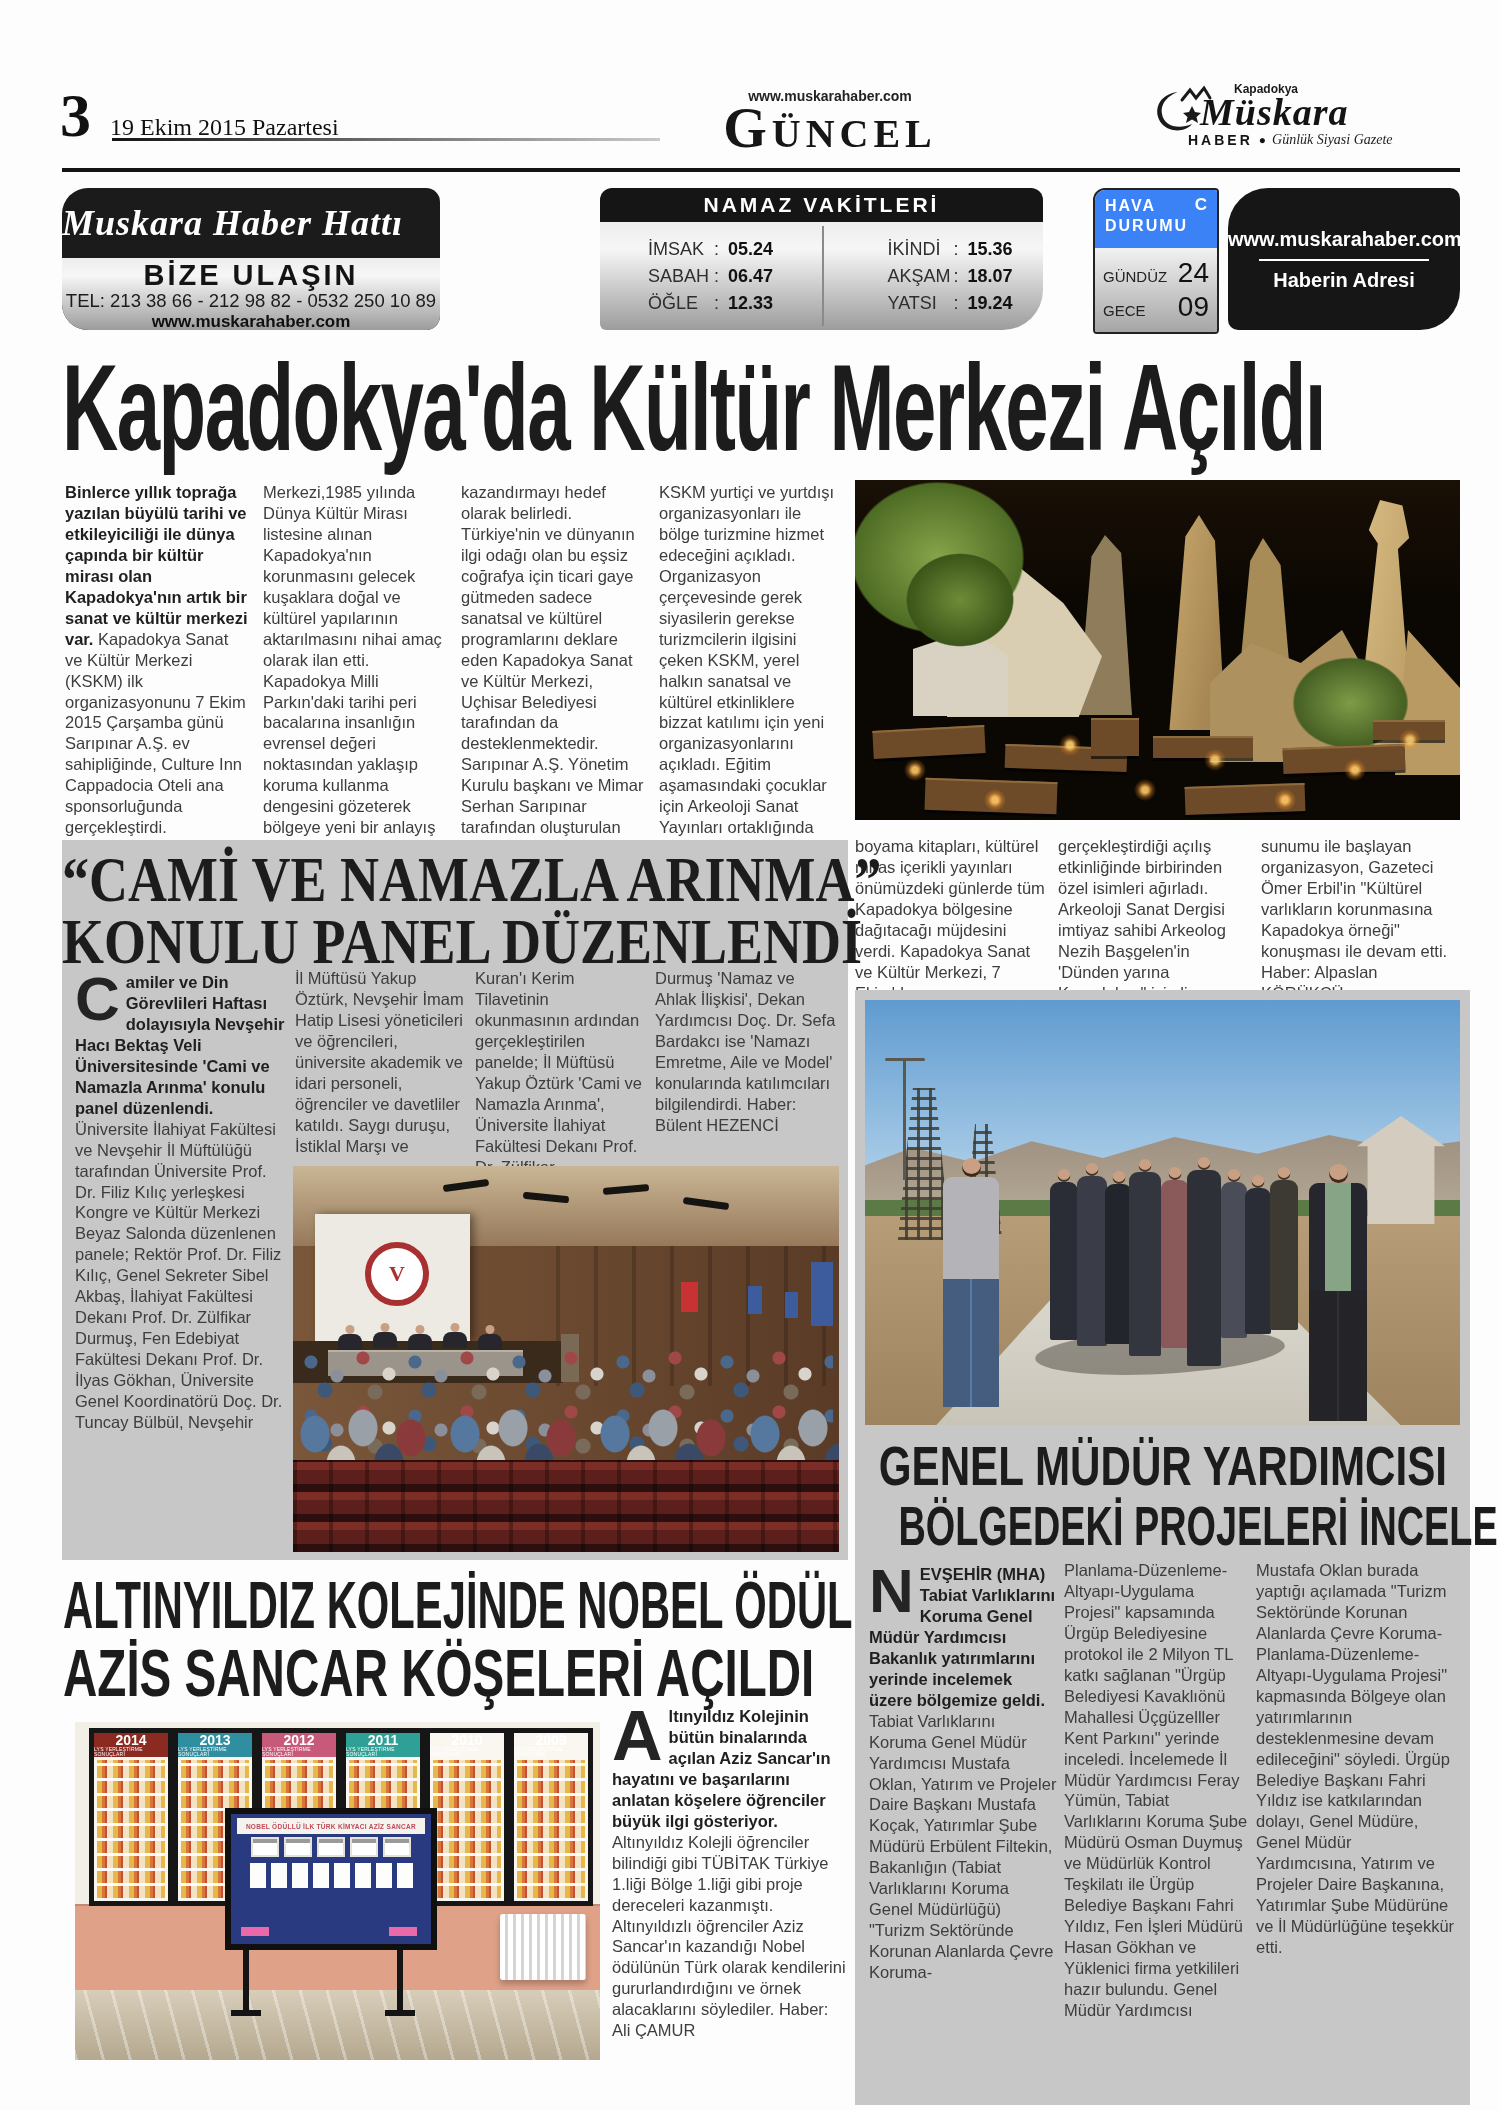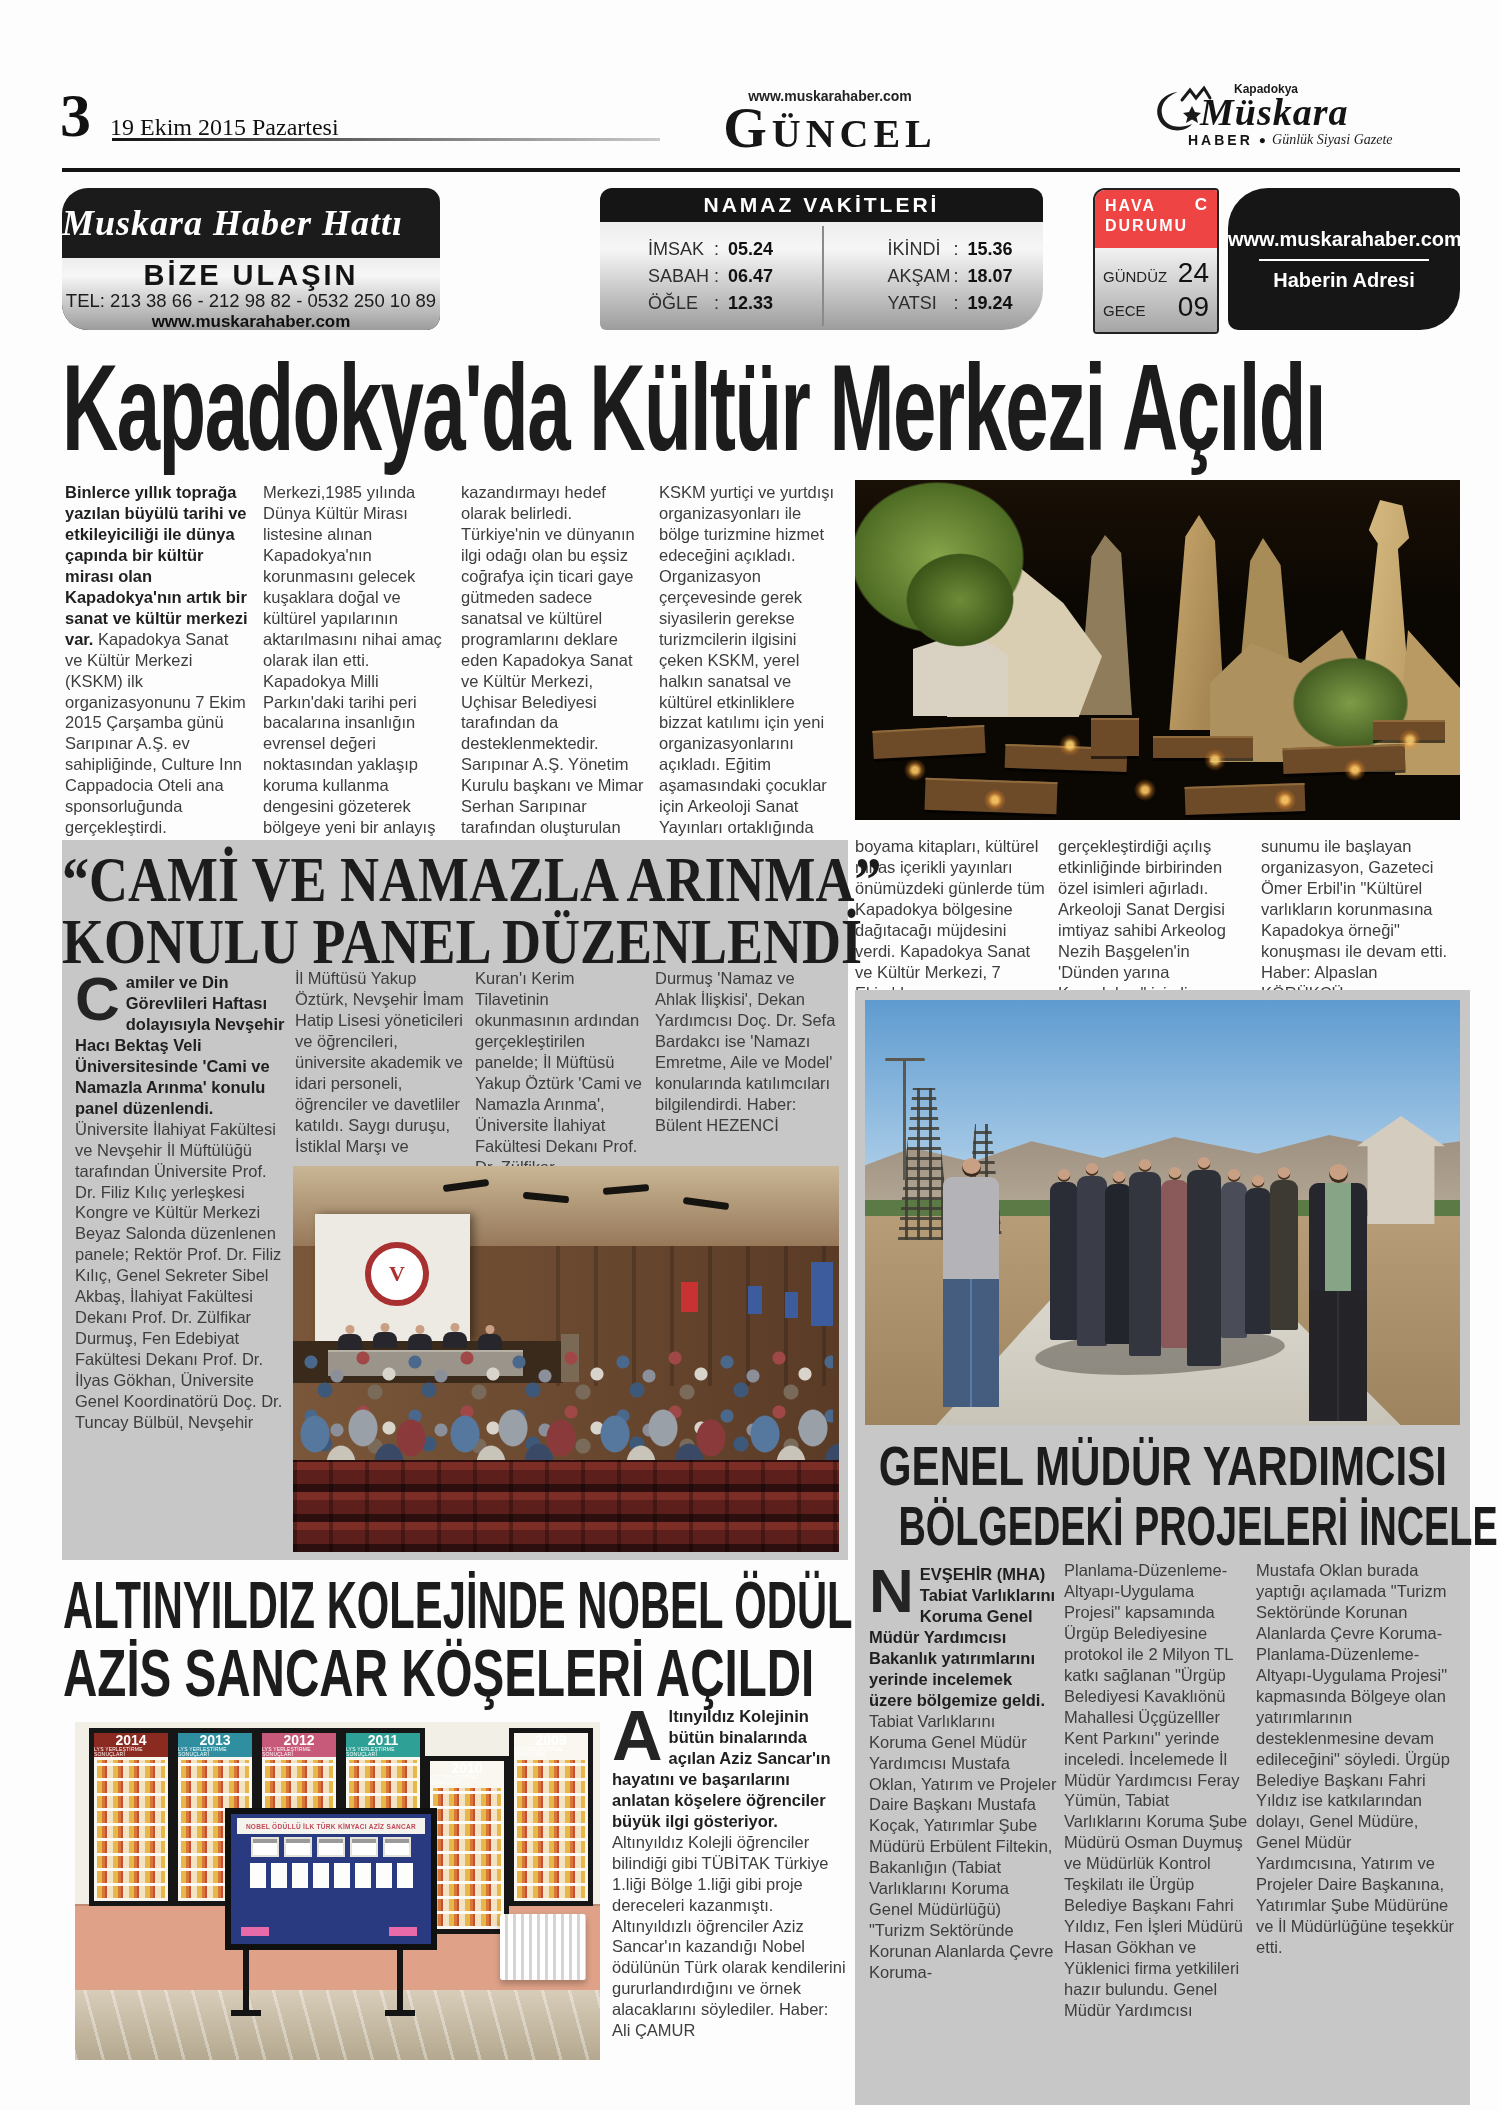--- a/index.html
+++ b/index.html
@@ -33,21 +33,21 @@
   #prayerbox{left:600px;top:188px;width:443px;height:142px;}
   #prayerbox .phead{height:34px;background:#151515;border-radius:12px 12px 0 0;display:flex;align-items:center;justify-content:center;color:#fff;font-weight:bold;font-size:21px;letter-spacing:3px;}
   #prayerbox .pbody{height:108px;border-radius:0 0 40px 6px;position:relative;display:flex;gap:36px;}
   #prayerbox .pcol{width:50%;padding-top:14px;}
   #prayerbox .pdivider{position:absolute;left:50%;top:4px;bottom:4px;width:2px;background:#8a8a8a;}
   .prow{font-size:18px;color:#2e2e2e;line-height:1.5;padding-left:48px;}
   .prow .plabel{display:inline-block;width:66px;}
   .prow .pcolon{display:inline-block;width:14px;}
   .prow b{color:#111;}
   #weatherbox{left:1093px;top:188px;width:122px;height:142px;border-radius:12px 4px 4px 4px;overflow:hidden;border:2px solid #222;}
-  #weatherbox .whead{height:52px;background:#ef4444;color:#fff;padding:6px 8px 0 10px;position:relative;}
+  #weatherbox .whead{height:52px;background:#3b82f6;color:#fff;padding:6px 8px 0 10px;position:relative;}
   #weatherbox .wt{font-weight:bold;font-size:16px;letter-spacing:2px;line-height:1.25;}
   #weatherbox .wicon{position:absolute;right:10px;top:5px;font-size:17px;font-weight:bold;color:#fff;}
   #weatherbox .wbody{height:84px;padding:8px 8px 0 8px;background:linear-gradient(180deg,#f2f2f2,#9e9e9e);}
   .wrow{display:flex;justify-content:space-between;align-items:baseline;line-height:1.2;}
   .wrow .wlabel{font-size:15px;color:#222;}
   .wrow .wval{font-size:28px;color:#111;font-weight:500;}
   #addressbox{left:1228px;top:188px;width:232px;height:142px;background:#161616;border-radius:40px 10px 40px 10px;color:#fff;text-align:center;}
   #addressbox .aurl{font-size:20px;font-weight:bold;padding-top:40px;}
   #addressbox .ahr{width:170px;height:2px;background:#fff;margin:8px auto 8px auto;}
   #addressbox .atag{font-size:20px;font-weight:bold;}
@@ -341,21 +341,21 @@
       </div>
     <div class="pgrid"></div>
   </div>
   <div class="poster" style="left:266px;">
     <div class="phead2">
         <div class="pyear">2011</div>
         <div class="psub">LYS YERLEŞTİRME SONUÇLARI</div>
       </div>
     <div class="pgrid"></div>
   </div>
-  <div class="poster" style="left:350px;margin-top:28px;">
+  <div class="poster" style="left:350px;">
     <div class="phead2">
         <div class="pyear">2010</div>
         <div class="psub">LYS YERLEŞTİRME SONUÇLARI</div>
       </div>
     <div class="pgrid"></div>
   </div>
   <div class="poster" style="left:434px;">
     <div class="phead2">
         <div class="pyear">2009</div>
         <div class="psub">LYS YERLEŞTİRME SONUÇLARI</div>

